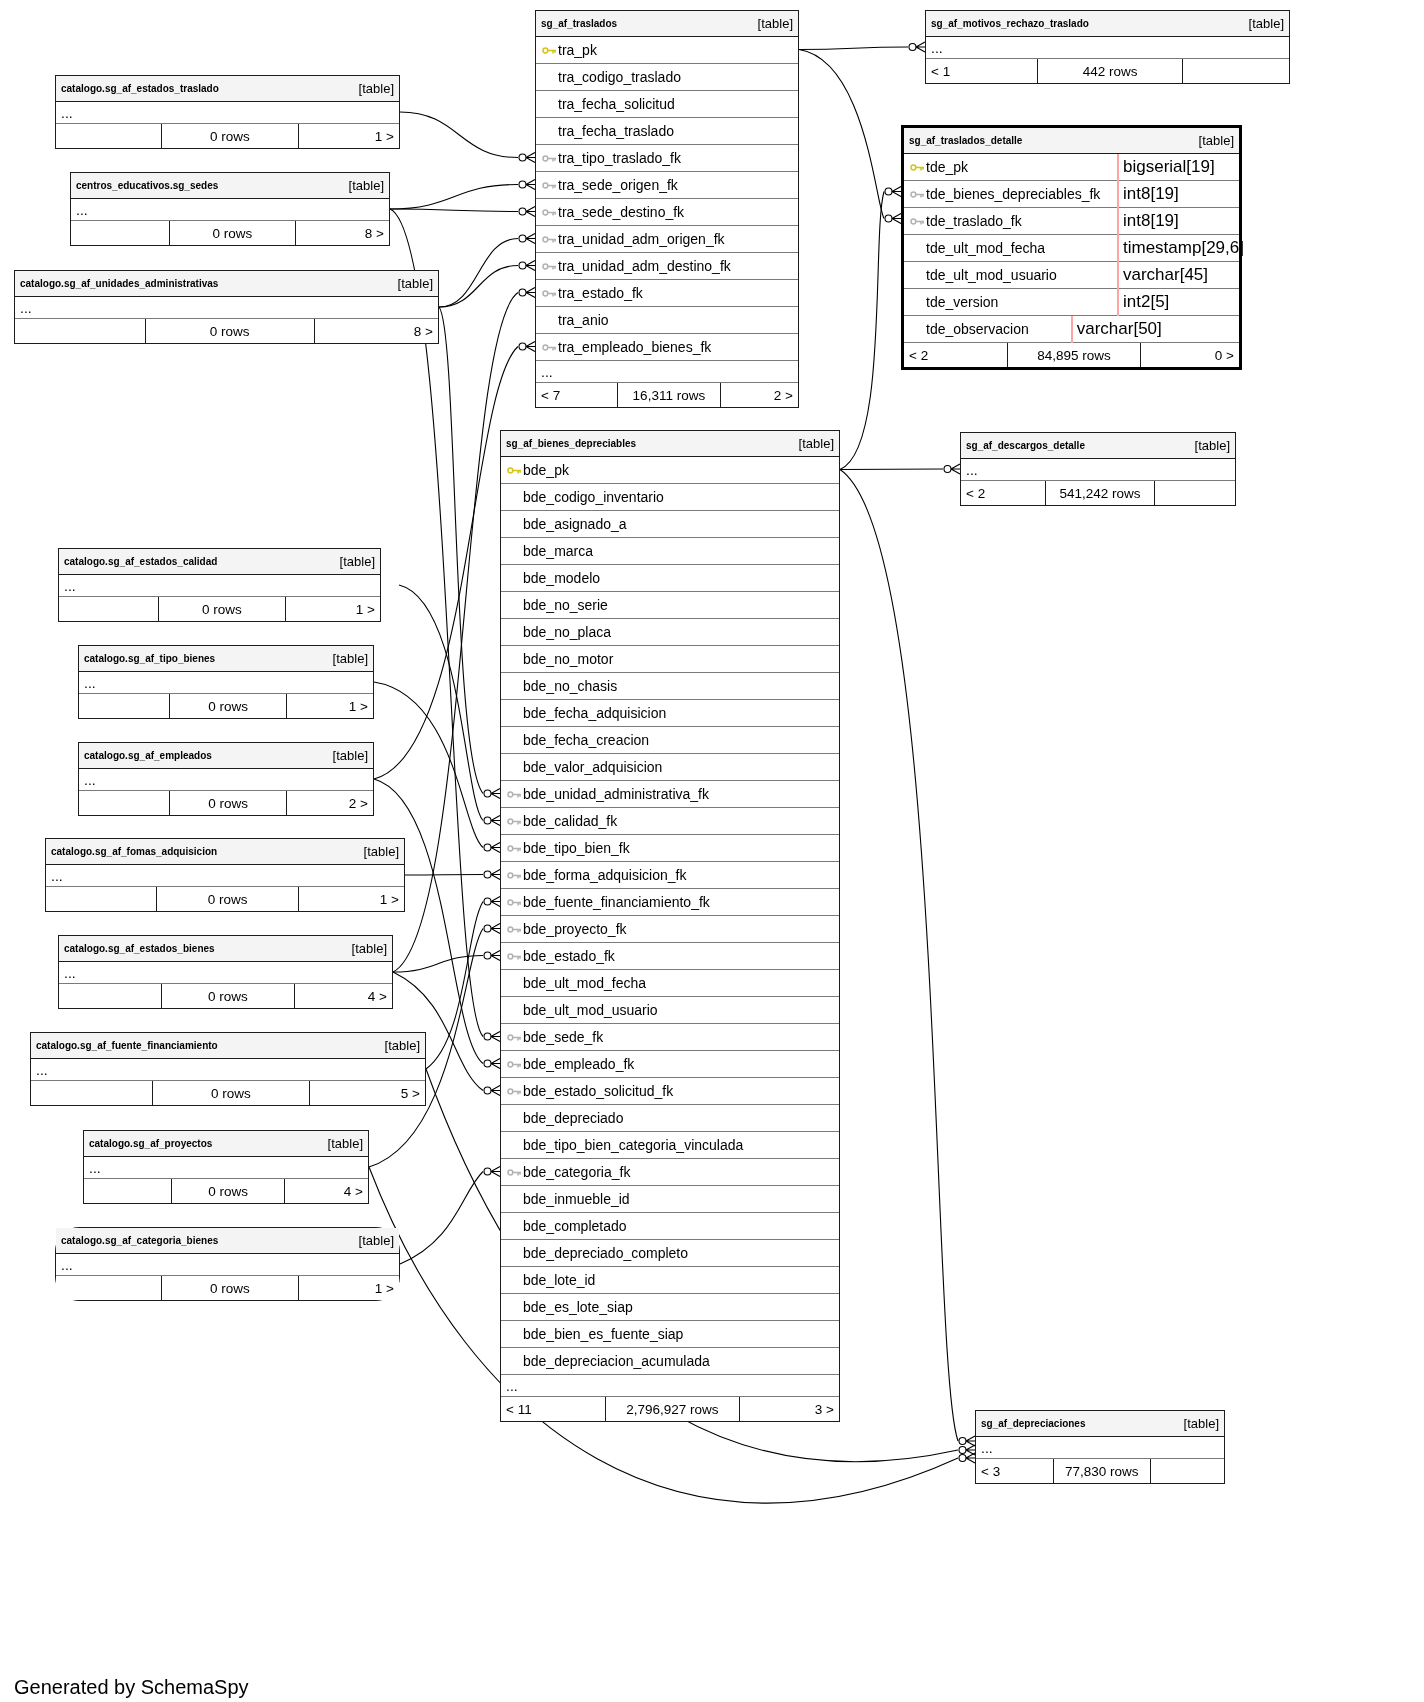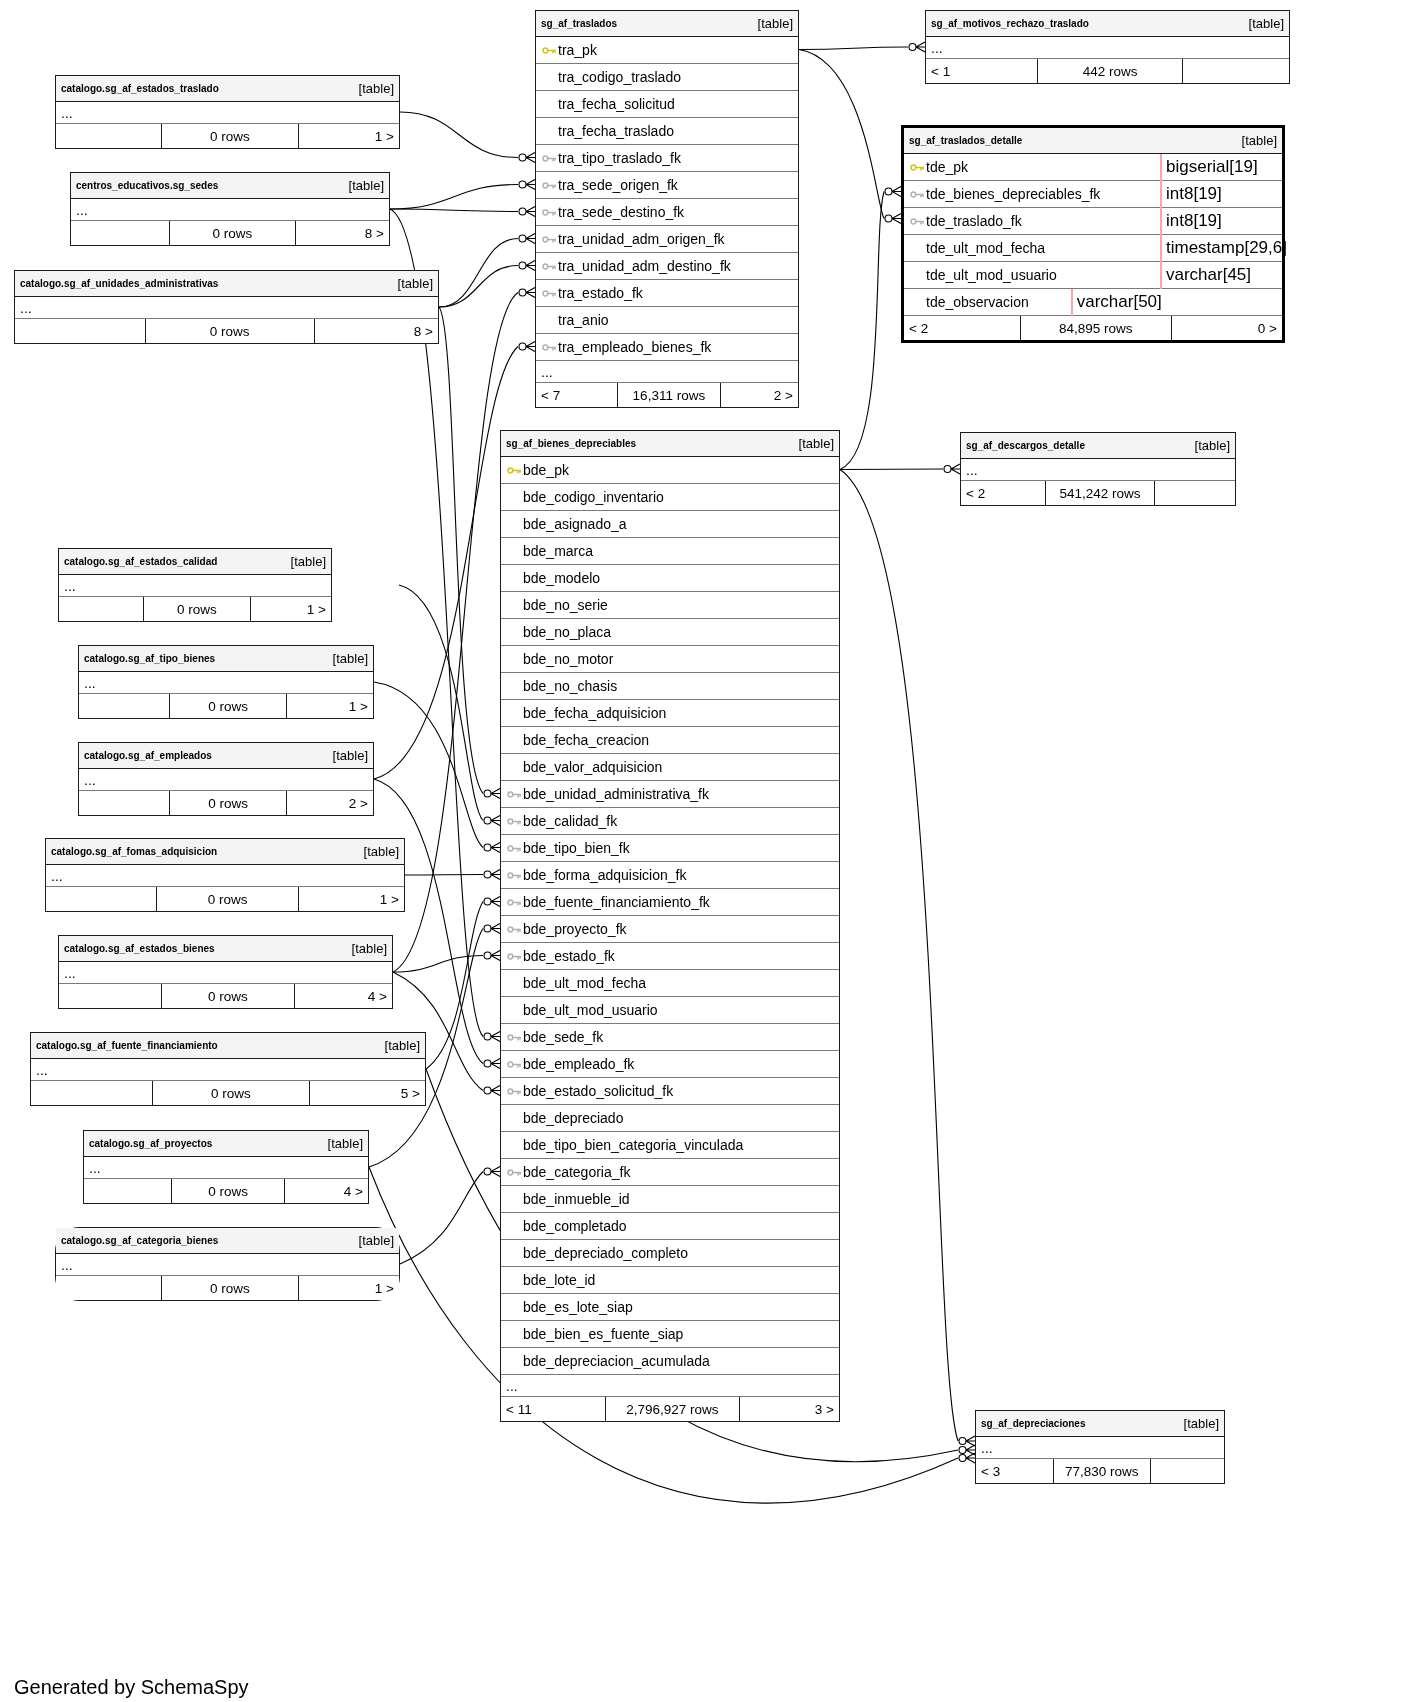--- a/index.html
+++ b/index.html
@@ -259,21 +259,21 @@
         <span class="tbl-name">sg_af_motivos_rechazo_traslado</span>
         <span class="tbl-tag">[table]</span>
       </div>
       <div class="ellipsis-row">...</div>
       <div class="tbl-foot">
         <span class="cell cell-left">&lt; 1</span>
         <span class="cell cell-mid">442 rows</span>
         <span class="cell cell-right"></span>
       </div>
     </div>
-    <div class="tbl tbl-focus" style="left: 901px; top: 125px; width: 384px;">
+    <div class="tbl tbl-focus" style="left: 901px; top: 125px; width: 341px;">
       <div class="tbl-head">
         <span class="tbl-name">sg_af_traslados_detalle</span>
         <span class="tbl-tag">[table]</span>
       </div>
       <div class="col-row">
         <span class="icon-slot">
           <svg width="15" height="9" viewBox="0 0 15 9">
             <circle cx="3.4" cy="4.5" r="2.4" fill="none" stroke="#d6c414" stroke-width="1.5"></circle>
             <path d="M5.9 4.5H14M11 4.5v2.9M13 4.5v2.3" fill="none" stroke="#d6c414" stroke-width="1.5"></path>
           </svg>
@@ -303,20 +303,25 @@
       </div>
       <div class="col-row">
         <span class="icon-slot"></span>
         <span class="col-name">tde_ult_mod_fecha</span>
         <span class="col-type" style="width: 122px;">timestamp[29,6]</span>
       </div>
       <div class="col-row">
         <span class="icon-slot"></span>
         <span class="col-name">tde_ult_mod_usuario</span>
         <span class="col-type" style="width: 122px;">varchar[45]</span>
+      </div>
+      <div class="col-row">
+        <span class="icon-slot"></span>
+        <span class="col-name">tde_version</span>
+        <span class="col-type" style="width: 122px;">int2[5]</span>
       </div>
       <div class="col-row">
         <span class="icon-slot"></span>
         <span class="col-name">tde_observacion</span>
         <span class="col-type" style="width: 122px; margin-left: 42px;">varchar[50]</span>
       </div>
       <div class="tbl-foot">
         <span class="cell cell-left">&lt; 2</span>
         <span class="cell cell-mid">84,895 rows</span>
         <span class="cell cell-right">0 &gt;</span>
@@ -571,21 +576,21 @@
         <span class="tbl-name">sg_af_descargos_detalle</span>
         <span class="tbl-tag">[table]</span>
       </div>
       <div class="ellipsis-row">...</div>
       <div class="tbl-foot">
         <span class="cell cell-left">&lt; 2</span>
         <span class="cell cell-mid">541,242 rows</span>
         <span class="cell cell-right"></span>
       </div>
     </div>
-    <div class="tbl" style="left: 58px; top: 548px; width: 274px;">
+    <div class="tbl" style="left: 58px; top: 548px; width: 323px;">
       <div class="tbl-head">
         <span class="tbl-name">catalogo.sg_af_estados_calidad</span>
         <span class="tbl-tag">[table]</span>
       </div>
       <div class="ellipsis-row">...</div>
       <div class="tbl-foot">
         <span class="cell cell-left"></span>
         <span class="cell cell-mid">0 rows</span>
         <span class="cell cell-right">1 &gt;</span>
       </div>

